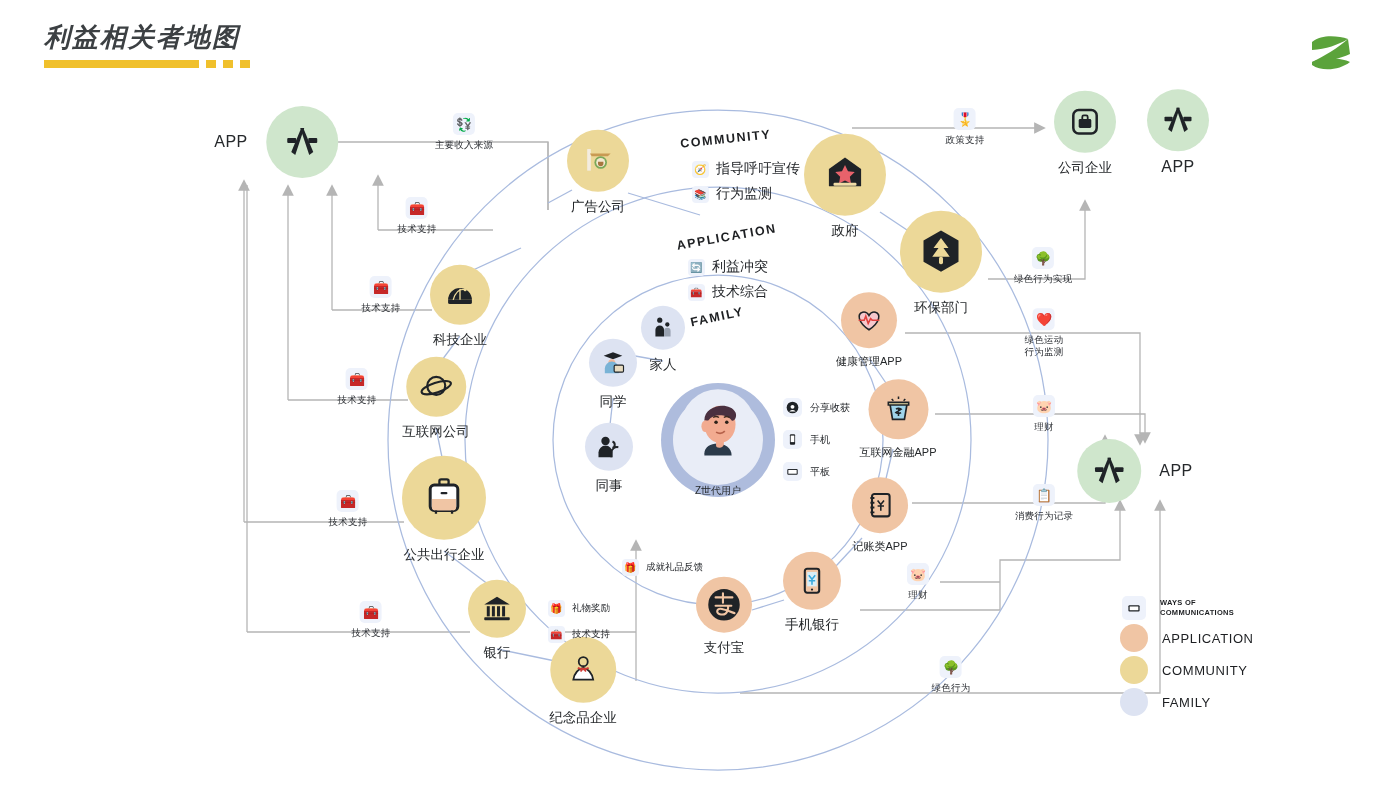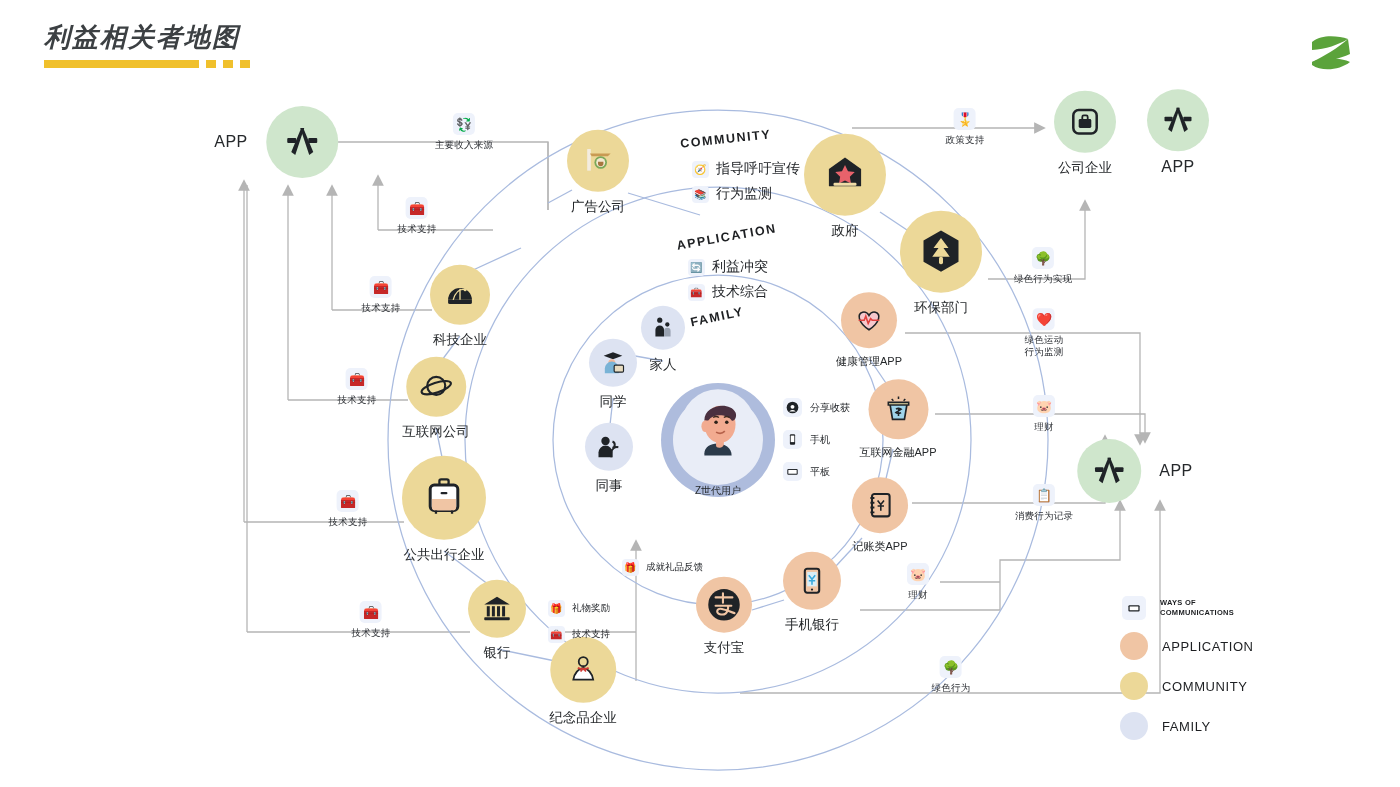--- a/index.html
+++ b/index.html
@@ -112,21 +112,21 @@
   
   #comm-list { position: absolute; left: 783px; top: 398px; display: flex; flex-direction: column; gap: 13px; }
   #comm-list .row { display: flex; align-items: center; gap: 8px; }
   #comm-list .row .ico {
     width: 19px; height: 19px; border-radius: 5px; background: #eef2fb;
     display: flex; align-items: center; justify-content: center;
   }
   #comm-list .row .txt { font-size: 10px; color: #24272b; white-space: nowrap; }
 
   
-  #legend { position: absolute; left: 1120px; top: 596px; display: flex; flex-direction: column; gap: 12px; }
+  #legend { position: absolute; left: 1120px; top: 596px; display: flex; flex-direction: column; gap: 4px; }
   #legend .lrow { display: flex; align-items: center; gap: 14px; }
   #legend .swatch { width: 28px; height: 28px; border-radius: 50%; flex: 0 0 auto; }
   #legend .lbl { font-size: 13px; color: #1d1f22; letter-spacing: .6px; }
   #legend .lbl.tiny { font-size: 7.5px; font-weight: bold; line-height: 1.35; letter-spacing: .3px; }
   #legend .boxicon {
     width: 24px; height: 24px; border-radius: 5px; background: #eef2fb;
     display: flex; align-items: center; justify-content: center; margin-left: 2px; flex: 0 0 auto;
   }
 </style>
 </head>

